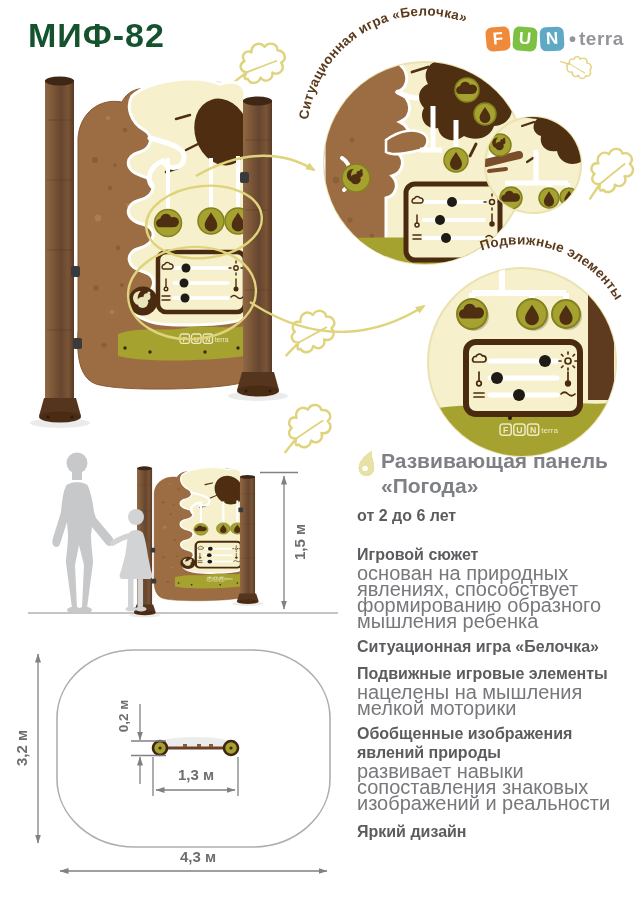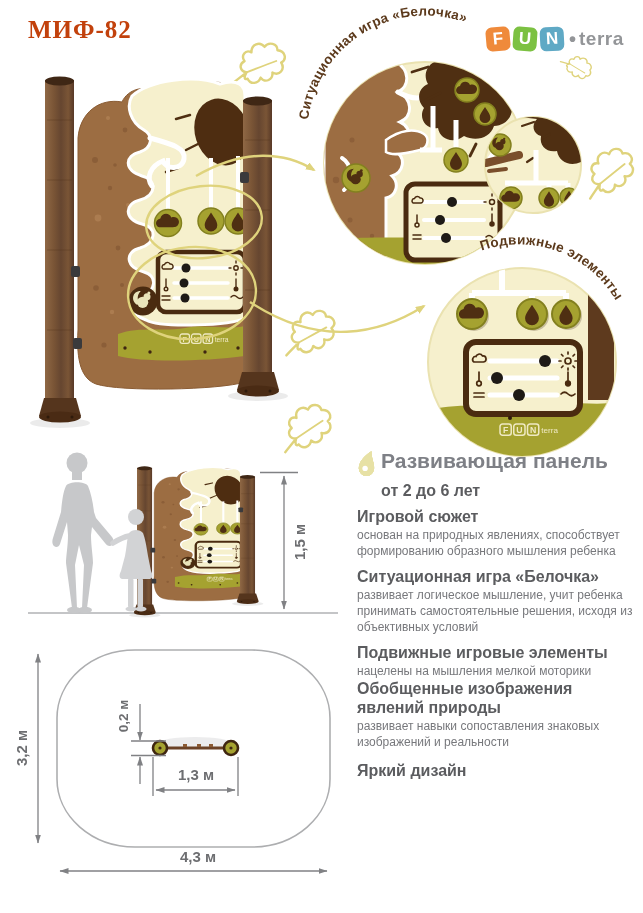--- a/index.html
+++ b/index.html
@@ -1,37 +1,37 @@
 <!DOCTYPE html>
 <html><head>
 <meta charset="utf-8">
 <style>
   html,body{margin:0;padding:0;background:#fff;}
   .page{position:relative;width:643px;height:913px;background:#fff;overflow:hidden;
         font-family:"Liberation Sans",sans-serif;}
   svg{position:absolute;left:0;top:0;}
   svg text{font-family:"Liberation Sans",sans-serif;}
-  .product-code{position:absolute;left:28px;top:16px;font-size:25px;font-weight:bold;
-        color:#c2410c;letter-spacing:1px;font-family:Liberation Serif, serif;}
+  .product-code{position:absolute;left:28px;top:16px;font-size:34px;font-weight:bold;
+        color:#14532d;letter-spacing:1px;}
   .brand{position:absolute;left:486px;top:27px;display:flex;align-items:center;gap:3px;}
   .tile{width:24px;height:24px;border-radius:6px;display:flex;align-items:center;justify-content:center;
         color:#fff;font-weight:bold;font-size:17px;}
   .tile-f{background:#EF8A3B;transform:rotate(-5deg);}
   .tile-u{background:#7CC142;transform:rotate(4deg);}
   .tile-n{background:#5FA9C5;transform:rotate(-3deg);}
   .brand-dot{color:#939598;font-size:20px;font-weight:bold;margin-left:2px;}
   .brand-suffix{color:#939598;font-size:19px;font-weight:bold;letter-spacing:.5px;}
   .info{position:absolute;left:357px;top:448px;width:286px;}
   .info-title{font-size:21px;line-height:25px;font-weight:bold;color:#7E8086;margin:0 0 8px 24px;}
   .bullet{display:flex;gap:9px;}
-  .b1{margin-top:6px;margin-left:24px;} .b2{margin-top:6px;align-items:flex-end;} .b3{margin-top:8px;}
-  .b4{margin-top:8px;align-items:flex-end;} .b5{justify-content:center;} .b6{margin-top:11px;}
+  .b1{margin-top:6px;} .b2{margin-top:19px;align-items:flex-end;} .b3{margin-top:8px;}
+  .b4{margin-top:8px;align-items:flex-end;} .b5{margin-top:8px;justify-content:center;} .b6{margin-top:11px;}
   .bullet-icon{flex:0 0 18px;padding-top:1px;}
   .bullet-h{font-size:16px;line-height:19px;font-weight:bold;color:#5B5C5F;}
-  .bullet-b{font-size:12px;line-height:16px;color:#77787C;margin-top:1px;}
+  .bullet-b{font-size:20px;line-height:16px;color:#77787C;margin-top:1px;}
 </style>
 </head>
 <body>
 
 <div class="page">
 
 <svg width="643" height="913" viewBox="0 0 643 913">
 <defs>
   <linearGradient id="wg" x1="0" y1="0" x2="1" y2="0">
     <stop offset="0" stop-color="#8F6845"></stop>
@@ -449,20 +449,21 @@
   <div class="tile tile-f">F</div>
   <div class="tile tile-u">U</div>
   <div class="tile tile-n">N</div>
   <div class="brand-dot">•</div>
   <div class="brand-suffix">terra</div>
 </div>
 
 <div class="info">
   <div class="info-title">
     <div>Развивающая панель</div>
+    <div>«Погода»</div>
   </div>
 
   <div class="bullet b1">
     <svg class="bullet-icon" width="18" height="28" viewBox="0 0 20 30">
       <path d="M16,2 C16,6 17,10 18,14 C19,17 19,19 19,21 A8.5,8.5 0 1 1 2,21 C2,14 8,7 16,2 Z" fill="#E7E1A5"></path>
       <circle cx="9" cy="21" r="3" fill="#fff"></circle>
     </svg>
     <div>
           <div class="bullet-h">от 2 до 6 лет</div>
           <div class="bullet-b"></div>
@@ -480,21 +481,20 @@
         </div>
   </div>
 
   <div class="bullet b3">
     <svg class="bullet-icon" width="18" height="28" viewBox="0 0 20 30">
       <path d="M16,2 C16,6 17,10 18,14 C19,17 19,19 19,21 A8.5,8.5 0 1 1 2,21 C2,14 8,7 16,2 Z" fill="#E7E1A5"></path>
       <circle cx="9" cy="21" r="3" fill="#fff"></circle>
     </svg>
     <div>
           <div class="bullet-h">Ситуационная игра «Белочка»</div>
-          <div class="bullet-b">развивает логическое мышление, учит ребенка принимать самостоятельные решения, исходя из объективных условий</div>
         </div>
   </div>
 
   <div class="bullet b4">
     <svg class="bullet-icon" width="18" height="28" viewBox="0 0 20 30">
       <path d="M16,2 C16,6 17,10 18,14 C19,17 19,19 19,21 A8.5,8.5 0 1 1 2,21 C2,14 8,7 16,2 Z" fill="#E7E1A5"></path>
       <circle cx="9" cy="21" r="3" fill="#fff"></circle>
     </svg>
     <div>
           <div class="bullet-h">Подвижные игровые элементы</div>

